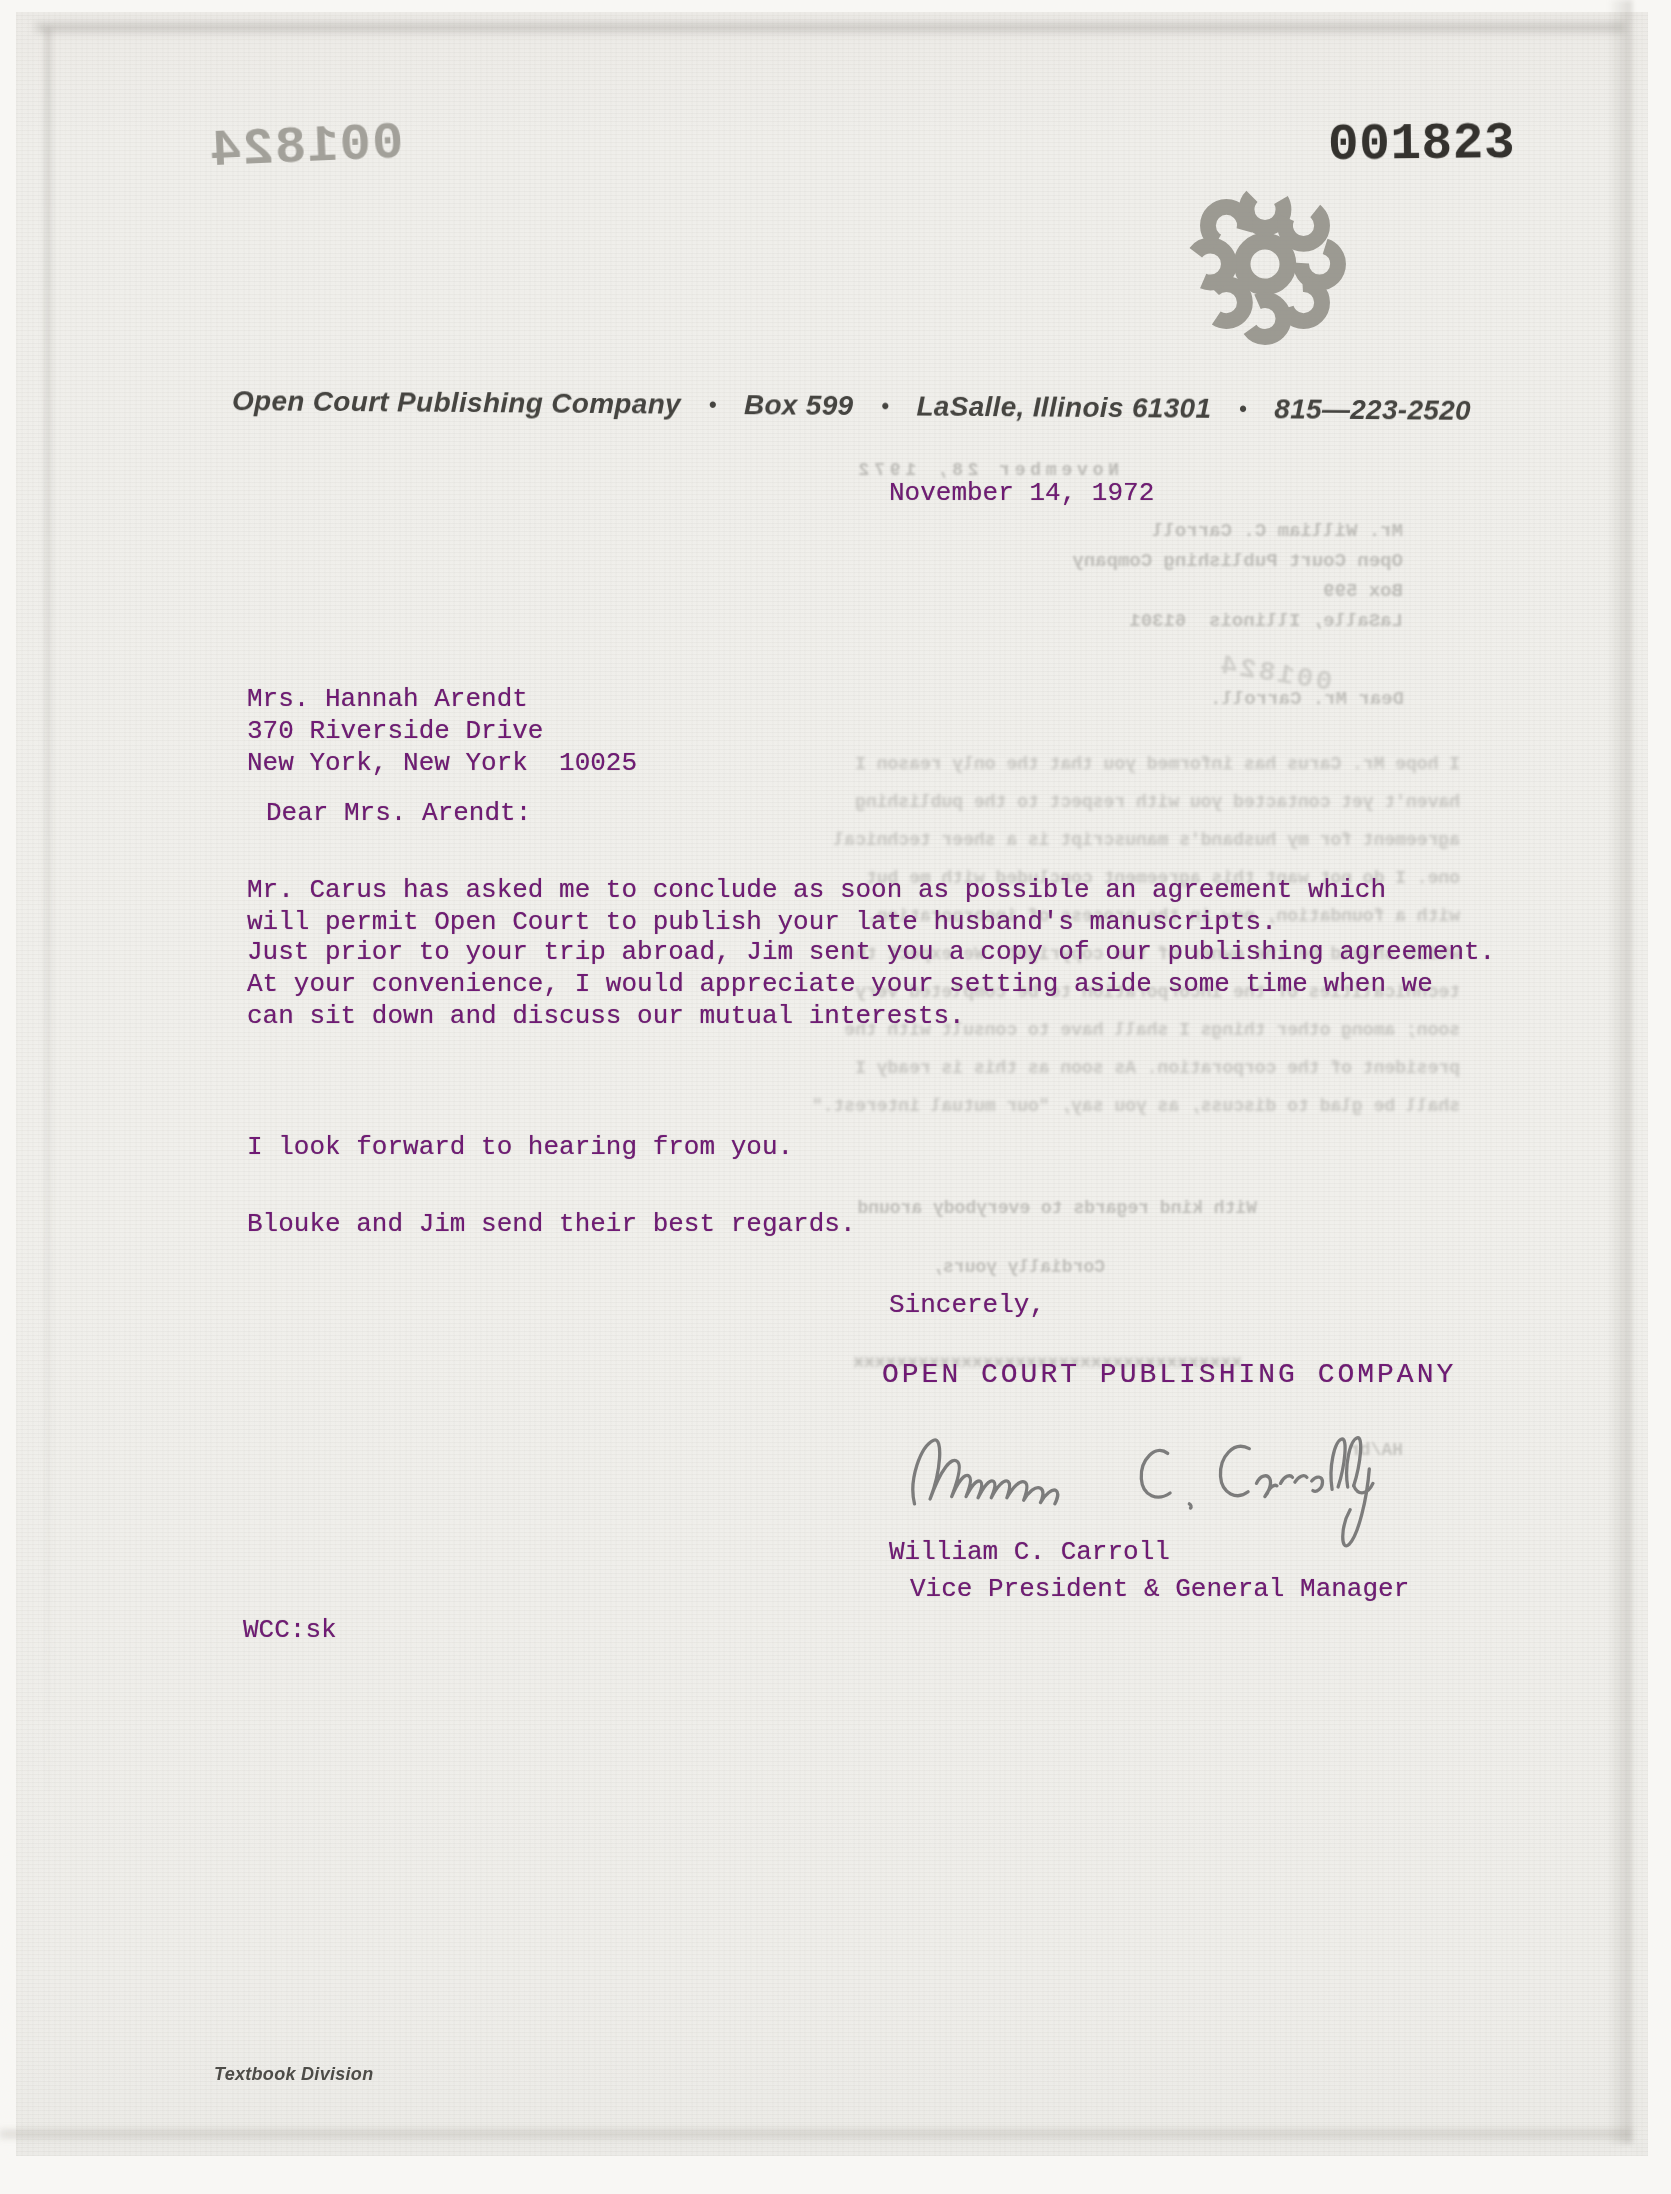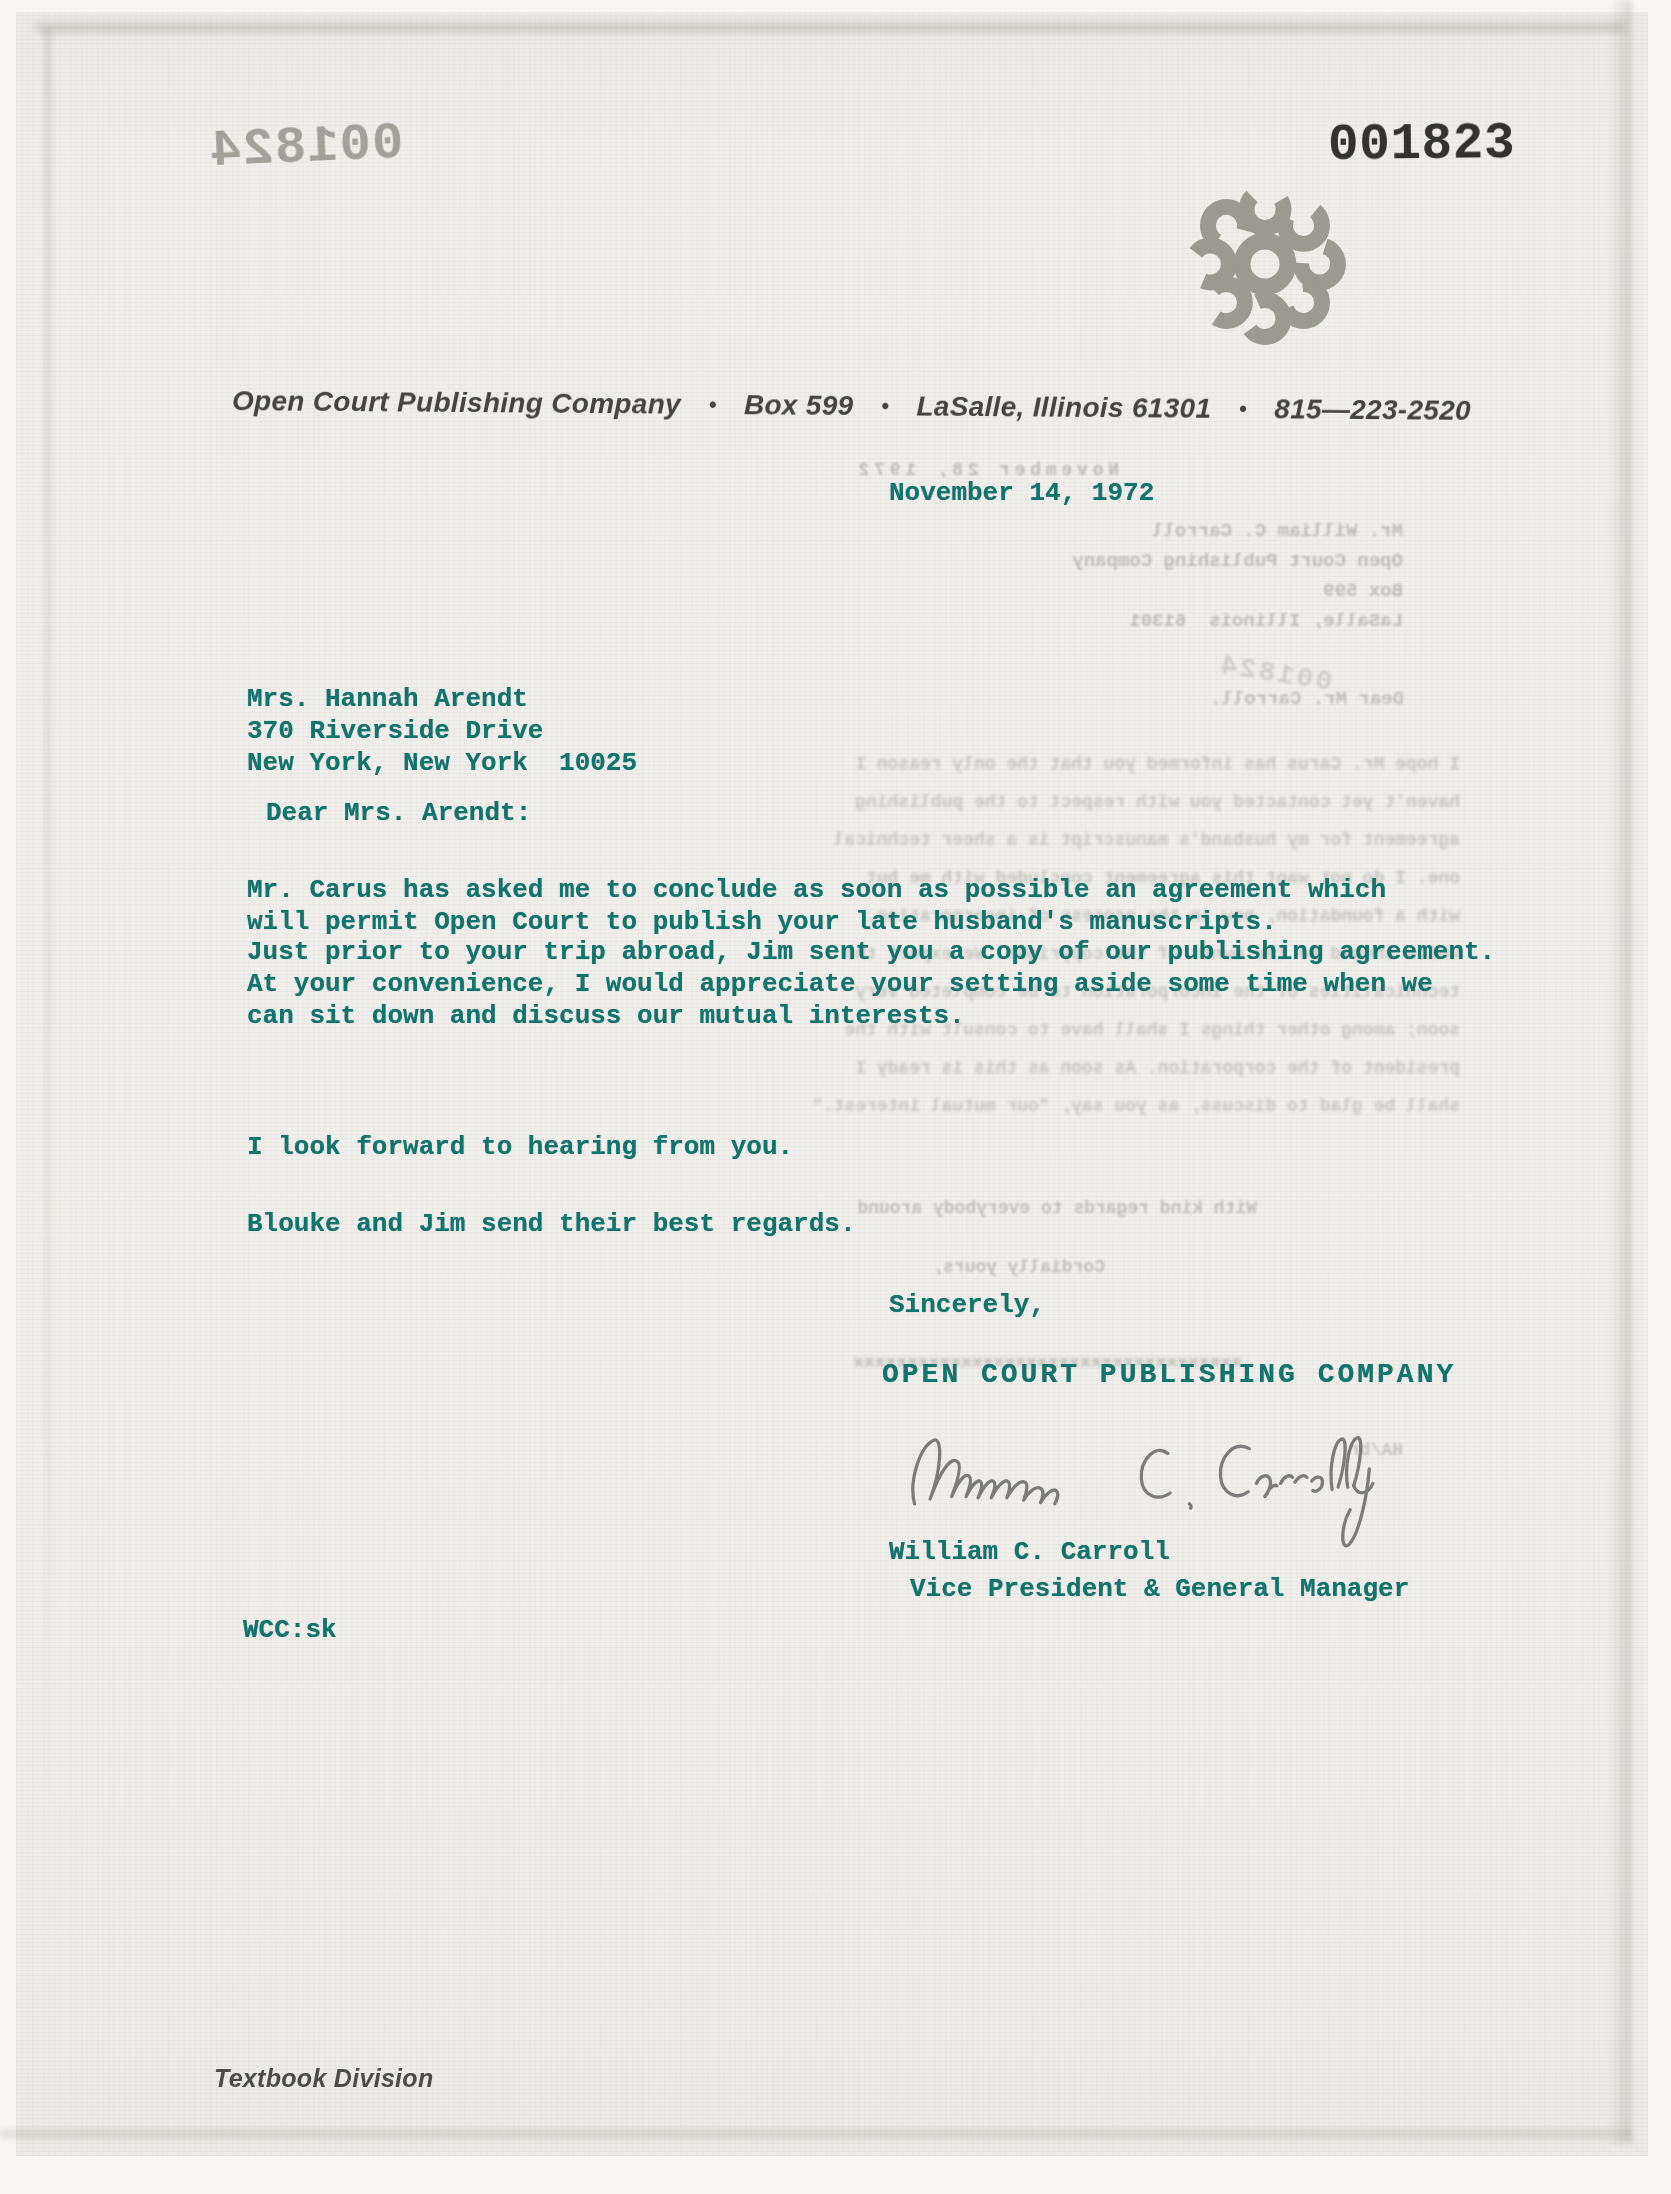--- a/index.html
+++ b/index.html
@@ -14,21 +14,21 @@
         repeating-linear-gradient(90deg, rgba(122,119,110,0.022) 0 1.8px, transparent 1.8px 5.4px);}
   .edge{position:absolute;pointer-events:none;}
   .ghost-top{left:36px;top:24px;width:1589px;height:7.2px;background:rgba(104,101,94,.30);filter:blur(4.2px);}
   .ghost-left{left:46px;top:28px;width:4.2px;height:1793px;
       background:linear-gradient(180deg,rgba(108,105,98,.30) 0%,rgba(108,105,98,.16) 55%,rgba(108,105,98,0) 100%);filter:blur(3px);}
   .paper-right{left:1608px;top:0;width:24px;height:2144px;
       background:linear-gradient(90deg,transparent,rgba(118,115,106,.22));filter:blur(2.4px);}
   .paper-bottom{left:0;top:2130px;width:1632px;height:8.4px;background:rgba(118,115,106,.20);filter:blur(3.6px);}
 
   
-  .typed{position:absolute;white-space:pre;color:#0f766e;font-weight:700;
+  .typed{position:absolute;white-space:pre;color:#701a75;font-weight:400;
          font-family:"Liberation Mono",monospace;font-size:26px;line-height:32px;
          text-shadow:0 0 0.8px rgba(43,42,40,.55);}
   .stamp{position:absolute;left:1328px;top:116px;font-family:"Liberation Mono",monospace;
          font-weight:700;font-size:51px;letter-spacing:0.6px;color:#34322e;
          transform:rotate(-.6deg);filter:blur(0.3px);}
   .stamp-rev{position:absolute;left:209px;top:118px;font-family:"Liberation Mono",monospace;
          font-weight:700;font-size:52px;letter-spacing:1.2px;color:#96948d;
          transform:scaleX(-1) rotate(2.5deg);filter:blur(0.7px);opacity:.85;}
   .logo{position:absolute;left:1177px;top:176px;width:176px;height:176px;opacity:.94;filter:blur(0.4px);}
   .letterhead{position:absolute;left:232px;top:390px;width:1239px;display:flex;
@@ -42,21 +42,21 @@
   .p1{left:247px;top:874px;}
   .p2{left:247px;top:936px;}
   .p3{left:247px;top:1131px;}
   .p4{left:247px;top:1208px;}
   .sincerely{left:889px;top:1289px;}
   .companyline{left:882px;top:1359px;font-size:28px;letter-spacing:3px;}
   .signame{left:889px;top:1536px;}
   .sigtitle{left:910px;top:1573px;}
   .wcc{left:243px;top:1614px;}
   .division{position:absolute;left:214px;top:2064px;font-family:"Liberation Sans",sans-serif;
-         font-style:italic;font-weight:700;font-size:25px;color:#4d4c48;
+         font-style:italic;font-weight:700;font-size:18px;color:#4d4c48;
          letter-spacing:0.3px;filter:blur(0.3px);}
   .signature{position:absolute;left:896px;top:1409px;width:481px;height:144px;
          filter:blur(0.3px);opacity:.88;}
 
   
   .bt{position:absolute;white-space:pre;font-family:"Liberation Mono",monospace;font-weight:700;
       color:#8b8a85;transform:scaleX(-1);}
   .bt-date{left:818px;top:460px;width:301px;font-size:18px;letter-spacing:4.8px;
       opacity:.5;filter:blur(1.1px);}
   .bt-addr{left:1059px;top:516px;width:344px;font-size:19px;line-height:30px;

